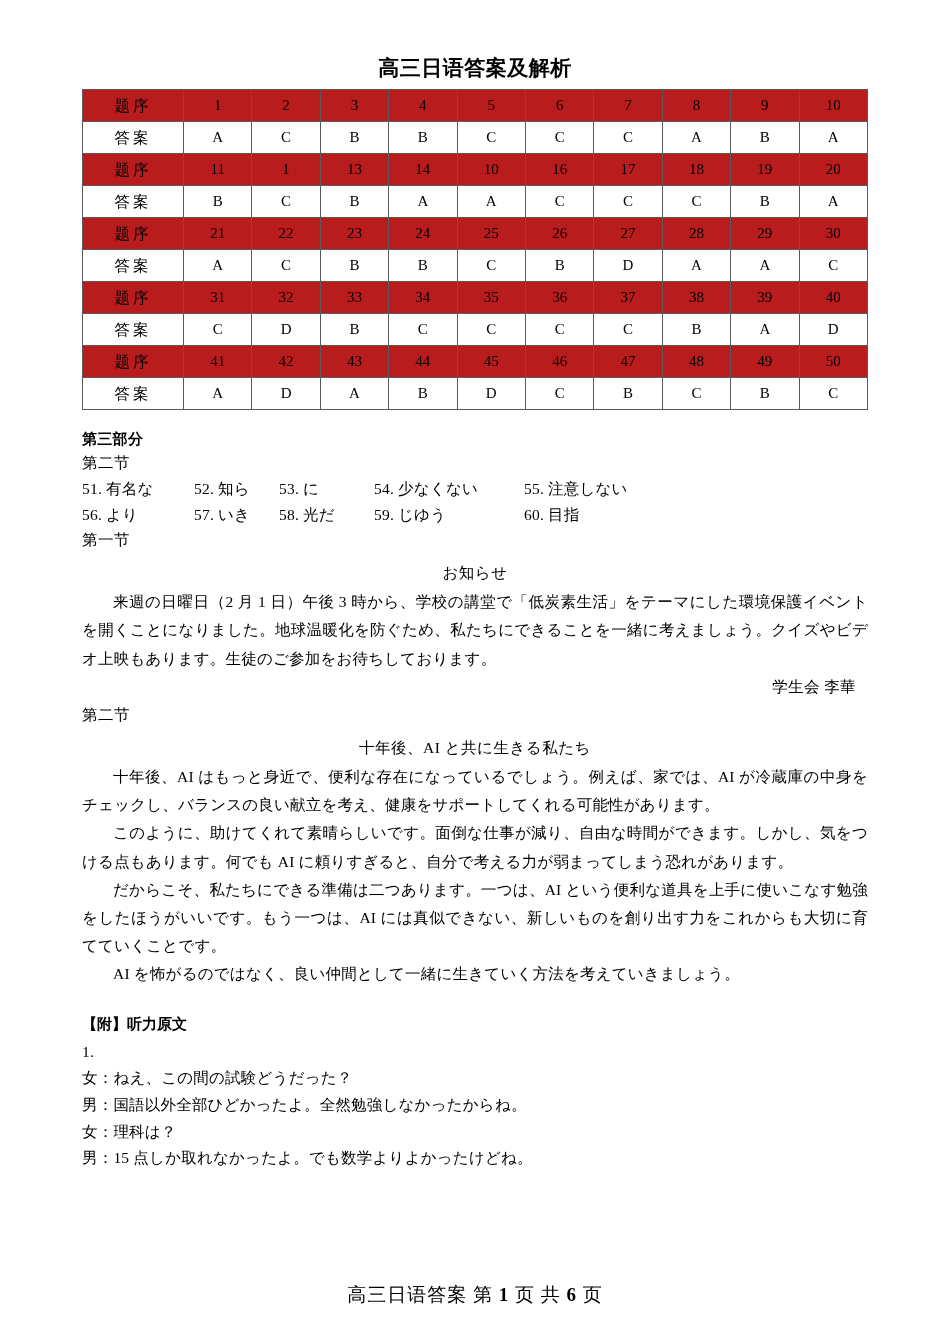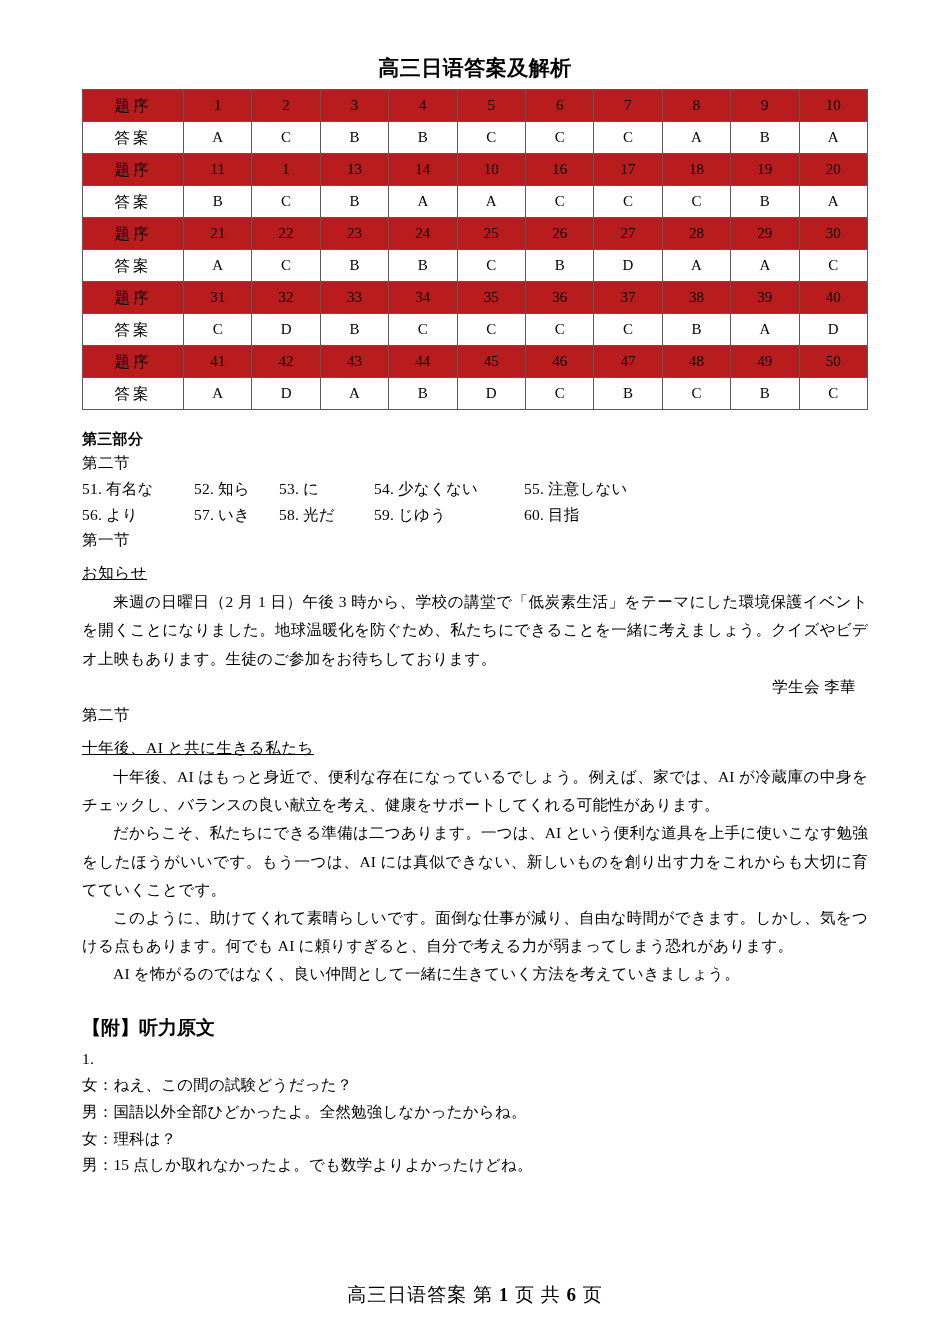--- a/index.html
+++ b/index.html
@@ -85,25 +85,25 @@
   .fill-row span.cell {
     display: inline-block;
   }
   .fill-row span.c1 { width: 112px; }
   .fill-row span.c2 { width: 85px; }
   .fill-row span.c3 { width: 95px; }
   .fill-row span.c4 { width: 150px; }
   .fill-row span.c5 { width: 160px; }
 
   .centered-title {
+    text-align: center;
     font-size: 15.5px;
     margin-top: 12px;
     margin-bottom: 4px;
     letter-spacing: 0.5px;
-    text-decoration: underline;
   }
   p.para {
     font-size: 15.5px;
     line-height: 1.82;
     margin: 0;
     text-align: justify;
     text-justify: inter-ideograph;
     text-indent: 2em;
     letter-spacing: 0.2px;
   }
@@ -116,21 +116,21 @@
     letter-spacing: 0.4px;
   }
   .script-line {
     font-size: 15.5px;
     line-height: 1.72;
     margin: 0;
     letter-spacing: 0.2px;
   }
   .script-head {
     font-family: Liberation Sans, sans-serif;
-    font-size: 19px;
+    font-size: 15px;
     font-weight: 700;
     margin-top: 26px;
     margin-bottom: 5px;
   }
 
   
   .footer {
     position: absolute;
     left: 0;
     right: 0;
@@ -303,22 +303,22 @@
 
   <div class="sub-head">第一节</div>
 
   <div class="centered-title">お知らせ</div>
   <p class="para">来週の日曜日（2 月 1 日）午後 3 時から、学校の講堂で「低炭素生活」をテーマにした環境保護イベントを開くことになりました。地球温暖化を防ぐため、私たちにできることを一緒に考えましょう。クイズやビデオ上映もあります。生徒のご参加をお待ちしております。</p>
   <div class="right-line">学生会 李華</div>
 
   <div class="sub-head">第二节</div>
   <div class="centered-title">十年後、AI と共に生きる私たち</div>
   <p class="para">十年後、AI はもっと身近で、便利な存在になっているでしょう。例えば、家では、AI が冷蔵庫の中身をチェックし、バランスの良い献立を考え、健康をサポートしてくれる可能性があります。</p>
+  <p class="para">このように、助けてくれて素晴らしいです。面倒な仕事が減り、自由な時間ができます。しかし、気をつける点もあります。何でも AI に頼りすぎると、自分で考える力が弱まってしまう恐れがあります。</p>
   <p class="para">だからこそ、私たちにできる準備は二つあります。一つは、AI という便利な道具を上手に使いこなす勉強をしたほうがいいです。もう一つは、AI には真似できない、新しいものを創り出す力をこれからも大切に育てていくことです。</p>
-  <p class="para">このように、助けてくれて素晴らしいです。面倒な仕事が減り、自由な時間ができます。しかし、気をつける点もあります。何でも AI に頼りすぎると、自分で考える力が弱まってしまう恐れがあります。</p>
   <p class="para">AI を怖がるのではなく、良い仲間として一緒に生きていく方法を考えていきましょう。</p>
 
   <div class="script-head">【附】听力原文</div>
   <div class="script-line">1.</div>
   <div class="script-line">女：ねえ、この間の試験どうだった？</div>
   <div class="script-line">男：国語以外全部ひどかったよ。全然勉強しなかったからね。</div>
   <div class="script-line">女：理科は？</div>
   <div class="script-line">男：15 点しか取れなかったよ。でも数学よりよかったけどね。</div>
 
   <div class="footer">

